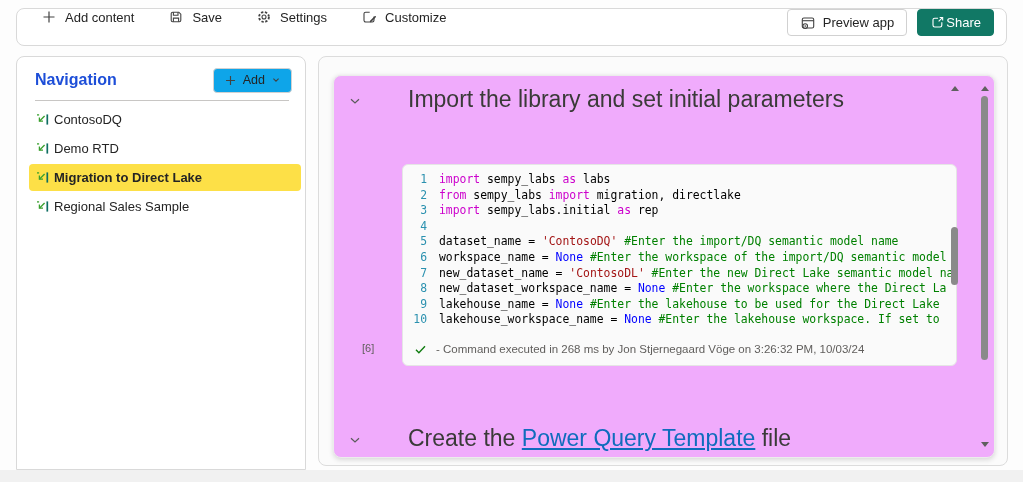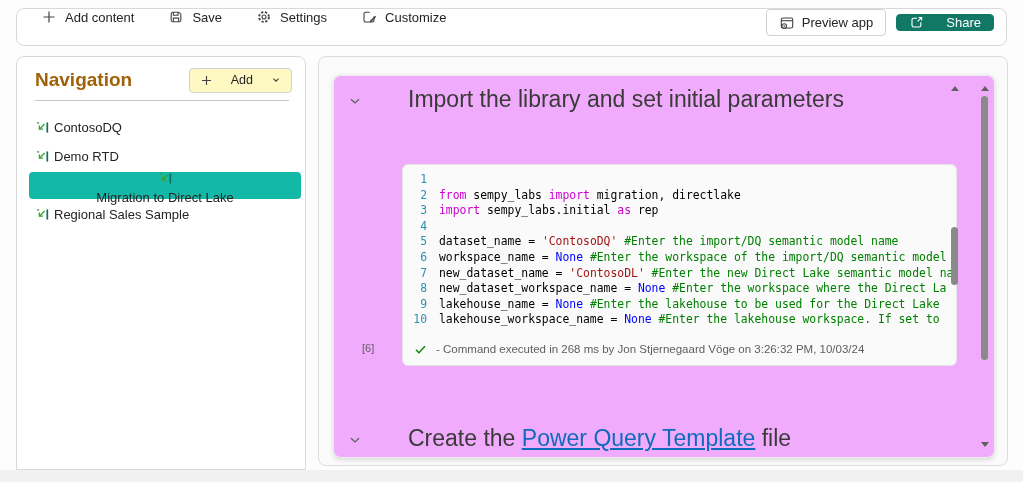--- a/index.html
+++ b/index.html
@@ -21,47 +21,47 @@
   }
   .tb-left { display:flex; align-items:center; gap:34px; flex:1; }
   .tb-item { display:flex; align-items:center; gap:8px; font-size:13px; color:#242424; cursor:pointer; }
   .tb-right { display:flex; align-items:center; gap:10px; }
   .btn-outline {
     display:flex; align-items:center; gap:7px; height:27px; padding:0 12px;
     background:#fff; border:1px solid #d1d1d1; border-radius:4px;
     font-size:13px; color:#242424; cursor:pointer;
   }
   .btn-share {
-    display:flex; align-items:center; gap:22px; height:17px; padding:0 12px;
+    display:flex; align-items:center; gap:1px; height:27px; padding:0 12px;
     background:var(--c-share_button,#117865); border:1px solid var(--c-share_button,#117865);
     border-radius:4px; font-size:13px; color:#fff; cursor:pointer;
   }
 
   
   .sidebar {
     position:absolute; left:16px; top:56px; width:290px; height:414px;
     background:#fff; border:1px solid #d9d9d9; border-radius:8px 8px 0 0;
   }
   .sidebar-header {
     position:absolute; left:18px; right:13px; top:10px; height:26px;
     display:flex; align-items:center; justify-content:space-between;
   }
-  .nav-title { font-size:19px; font-weight:bold; color:#a16207; }
+  .nav-title { font-size:16px; font-weight:bold; color:#1d4ed8; }
   .add-btn {
-    display:flex; align-items:center; gap:18px; height:25px; padding:0 10px;
-    background:#fef9c3; border:1px solid #d1d1d1; border-radius:4px;
+    display:flex; align-items:center; gap:6px; height:25px; padding:0 10px;
+    background:#0ea5e9; border:1px solid #d1d1d1; border-radius:4px;
     font-size:12.5px; color:#242424; cursor:pointer;
   }
   .sidebar-divider { position:absolute; left:18px; right:16px; top:43px; height:1px; background:#c8c6c4; }
-  .nav-items { position:absolute; left:12px; right:4px; top:49px; display:flex; flex-direction:column; gap:2px;margin-top:8px; }
+  .nav-items { position:absolute; left:12px; right:4px; top:49px; display:flex; flex-direction:column; gap:2px; }
   .nav-item {
     height:27px; display:flex; align-items:center; gap:5px; padding:0 7px;
     border-radius:4px; font-size:13px; color:#242424; cursor:pointer;
   }
-  .nav-item.selected { background:#14b8a6; font-weight:normal;flex-direction:column; }
+  .nav-item.selected { background:#fde047; font-weight:bold; }
   .nav-item .ni-icon { flex:none; }
 
   
   .main-panel {
     position:absolute; left:318px; top:56px; width:690px; height:410px;
     background:#fbfbfb; border:1px solid #dcdcdc; border-radius:8px;
   }
   .notebook-card {
     position:absolute; left:14px; top:18px; width:662px; height:383px;
     background:#f0abfc; border:1px solid #ececec; border-radius:8px;
@@ -253,20 +253,21 @@
       </span>
       <span class="sec-title">Import the library and set initial parameters</span>
     </div>
 
     <span class="exec-label">[6]</span>
 
     <div class="code-cell">
       <div class="code-lines">
           <div class="code-line">
             <span class="line-num">1</span>
+            <span class="line-code"><span class="tok-kw">import</span><span class="tok-pl"> sempy_labs </span><span class="tok-kw">as</span><span class="tok-pl"> labs</span></span>
           </div>
           <div class="code-line">
             <span class="line-num">2</span>
             <span class="line-code"><span class="tok-kw">from</span><span class="tok-pl"> sempy_labs </span><span class="tok-kw">import</span><span class="tok-pl"> migration, directlake</span></span>
           </div>
           <div class="code-line">
             <span class="line-num">3</span>
             <span class="line-code"><span class="tok-kw">import</span><span class="tok-pl"> sempy_labs.initial </span><span class="tok-kw">as</span><span class="tok-pl"> rep</span></span>
           </div>
           <div class="code-line">

